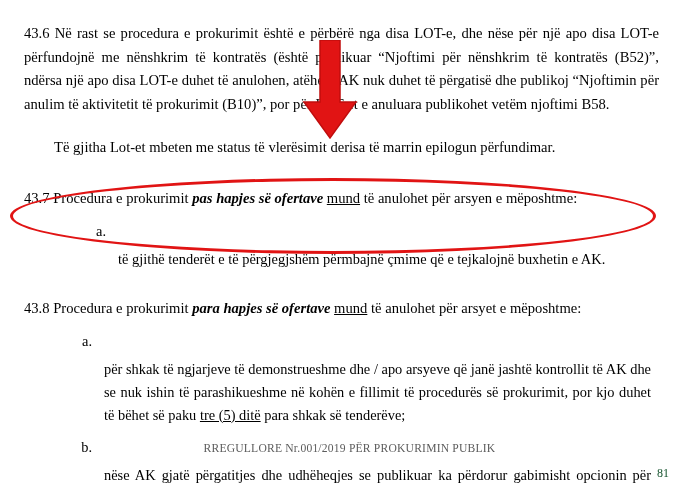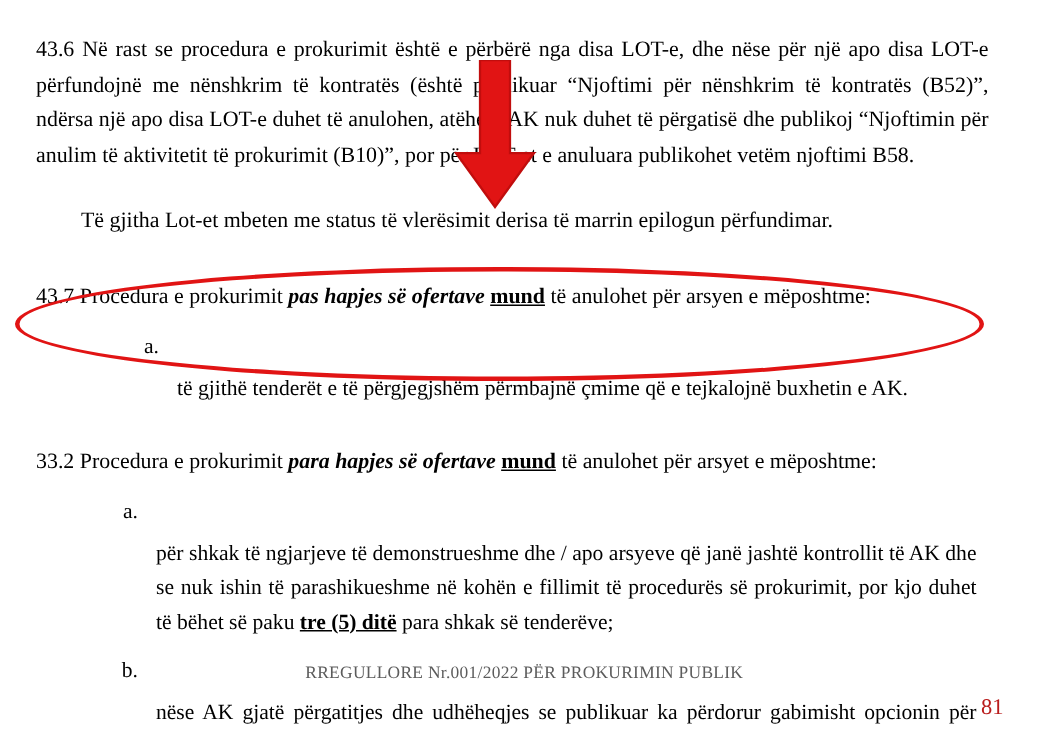--- a/index.html
+++ b/index.html
@@ -91,21 +91,21 @@
 
   .para-438 {
     margin-top: 22px;
     padding-right: 40px;
   }
 
   .list-438 {
     margin-top: 6px;
   }
   .bold-ital { font-weight: bold; font-style: italic; }
-  .bold-und { font-weight: bold; text-decoration: underline; }
+  .bold-und { font-weight: normal; text-decoration: underline; }
 
   
   .red-ellipse {
     position: absolute;
     left: 10px;
     top: 178px;
     width: 646px;
     height: 76px;
     border: 3.5px solid #e11414;
     border-radius: 50% / 50%;
@@ -131,22 +131,22 @@
     text-align: center;
     font-size: 11.6px;
     color: #5c5c5c;
     letter-spacing: 0.2px;
   }
 
   .page-number {
     position: absolute;
     right: 30px;
     bottom: 8px;
-    font-size: 15px;
-    color: #b91c1c;
+    font-size: 12px;
+    color: #14532d;
   }
 </style>
 </head>
 <body>
 
 <div class="page">
 
   <p class="para para-4336">
     <span>43.6</span>
     <span>Në rast se procedura e prokurimit është e përbërë nga disa LOT-e, dhe nëse për një apo disa LOT-e përfundojnë me nënshkrim të kontratës (është publikuar “Njoftimi për nënshkrim të kontratës (B52)”, ndërsa një apo disa LOT-e duhet të anulohen, atëherë AK nuk duhet të përgatisë dhe publikoj “Njoftimin për anulim të aktivitetit të prokurimit (B10)”, por për LOT-et e anuluara publikohet vetëm njoftimi B58.</span>
@@ -162,37 +162,37 @@
 
     <ul class="list indent-a">
       <li class="list-item">
         <span class="list-marker">a.</span>
         <span class="list-text">të gjithë tenderët e të përgjegjshëm përmbajnë çmime që e tejkalojnë buxhetin e AK.</span>
       </li>
     </ul>
   </div>
 
   <p class="para para-438">
-    <span>33.2</span>
+    <span>43.8</span>
     <span>Procedura e prokurimit </span><span class="bold-ital">para hapjes së ofertave</span><span> </span><span class="bold-und">mund</span><span> të anulohet për arsyet e mëposhtme:</span>
   </p>
 
   <ul class="list list-438 indent-b">
     <li class="list-item">
       <span class="list-marker">a.</span>
       <span class="list-text"><span>për shkak të ngjarjeve të demonstrueshme dhe / apo arsyeve që janë jashtë kontrollit të AK dhe se nuk ishin të parashikueshme në kohën e fillimit të procedurës së prokurimit, por kjo duhet të bëhet së paku </span><span class="bold-und">tre (5) ditë</span><span> para shkak së tenderëve;</span></span>
     </li>
     <li class="list-item">
       <span class="list-marker">b.</span>
       <span class="list-text">nëse AK gjatë përgatitjes dhe udhëheqjes se publikuar ka përdorur gabimisht opcionin për procedurën përkatëse dhe i cili gabim me verifikim të KRPP-se është i pariparueshëm;</span>
     </li>
   </ul>
 
   <svg class="red-arrow" viewBox="0 0 60 100">
     <polygon points="20,0 40,0 40,62 56,62 30,98 4,62 20,62" fill="#e11414" stroke="#c10d0d" stroke-width="1.5"></polygon>
   </svg>
 
   <div class="red-ellipse"></div>
 
-  <div class="footer">RREGULLORE Nr.001/2022 PËR PROKURIMIN PUBLIK</div>
+  <div class="footer">RREGULLORE Nr.001/2019 PËR PROKURIMIN PUBLIK</div>
   <div class="page-number">81</div>
 
 </div>
 
 </body></html>

